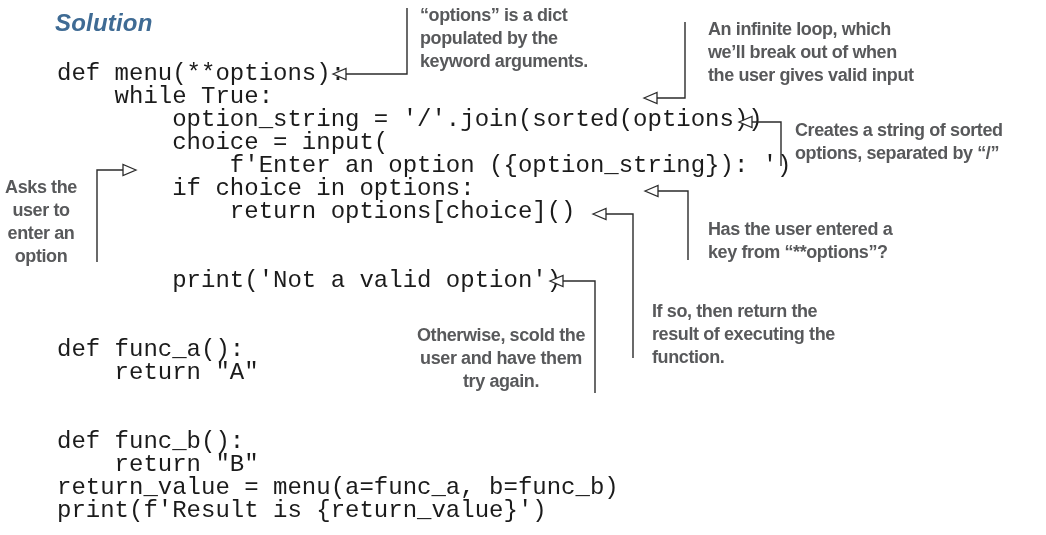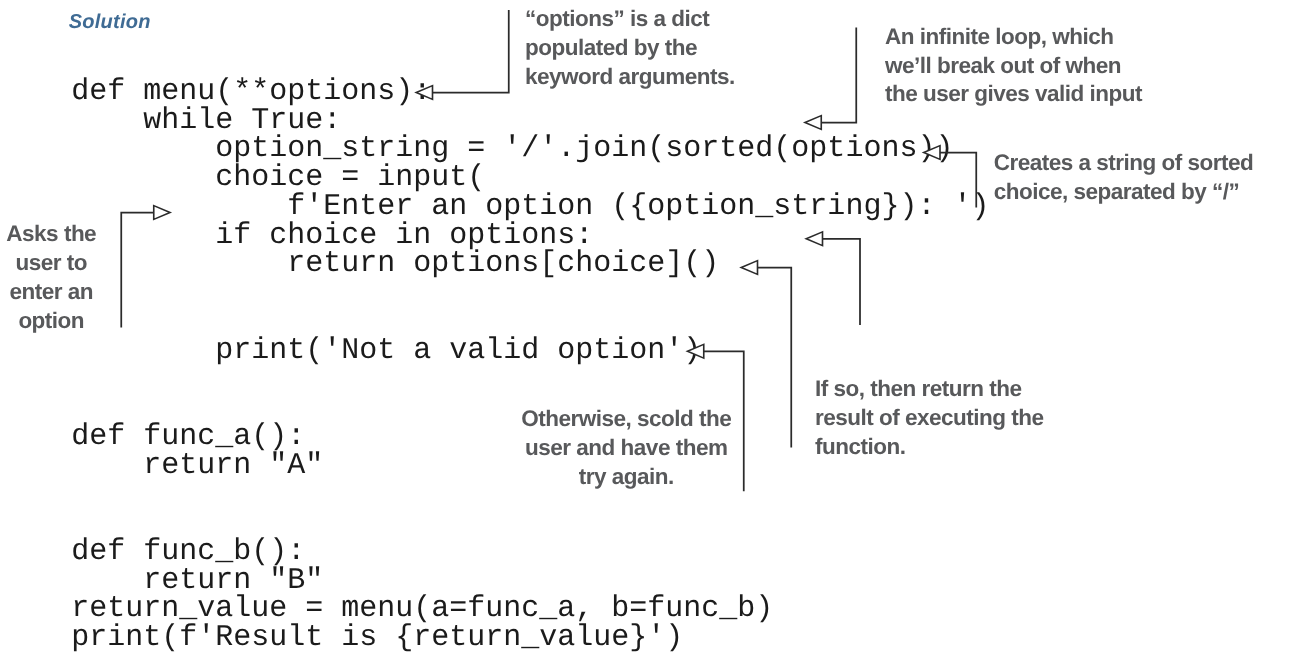--- a/index.html
+++ b/index.html
@@ -13,21 +13,21 @@
     height: 535px;
     background: #ffffff;
     overflow: hidden;
     font-family: "Liberation Sans", sans-serif;
   }
   #heading {
     position: absolute;
     left: 55px;
     top: 9px;
     font-family: "Liberation Sans", sans-serif;
-    font-size: 16px;
+    font-size: 24px;
     font-weight: bold;
     font-style: italic;
     color: #3f6b94;
     letter-spacing: 0.2px;
   }
   #code {
     position: absolute;
     left: 57px;
     top: 62px;
     margin: 0;
@@ -105,27 +105,29 @@
 
   <div id="ann-options-dict" class="annotation">“options” is a dict
 populated by the
 keyword arguments.</div>
 
   <div id="ann-infinite-loop" class="annotation">An infinite loop, which
 we’ll break out of when
 the user gives valid input</div>
 
   <div id="ann-creates-string" class="annotation">Creates a string of sorted
-choice, separated by “/”</div>
+options, separated by “/”</div>
 
   <div id="ann-asks-user" class="annotation right">Asks the
 user to
 enter an
 option</div>
 
+  <div id="ann-key-options" class="annotation">Has the user entered a
+key from “**options”?</div>
 
   <div id="ann-if-so-return" class="annotation">If so, then return the
 result of executing the
 function.</div>
 
   <div id="ann-otherwise" class="annotation right">Otherwise, scold the
 user and have them
 try again.</div>
 
   <svg id="arrows" width="1046" height="535" viewBox="0 0 1046 535">

